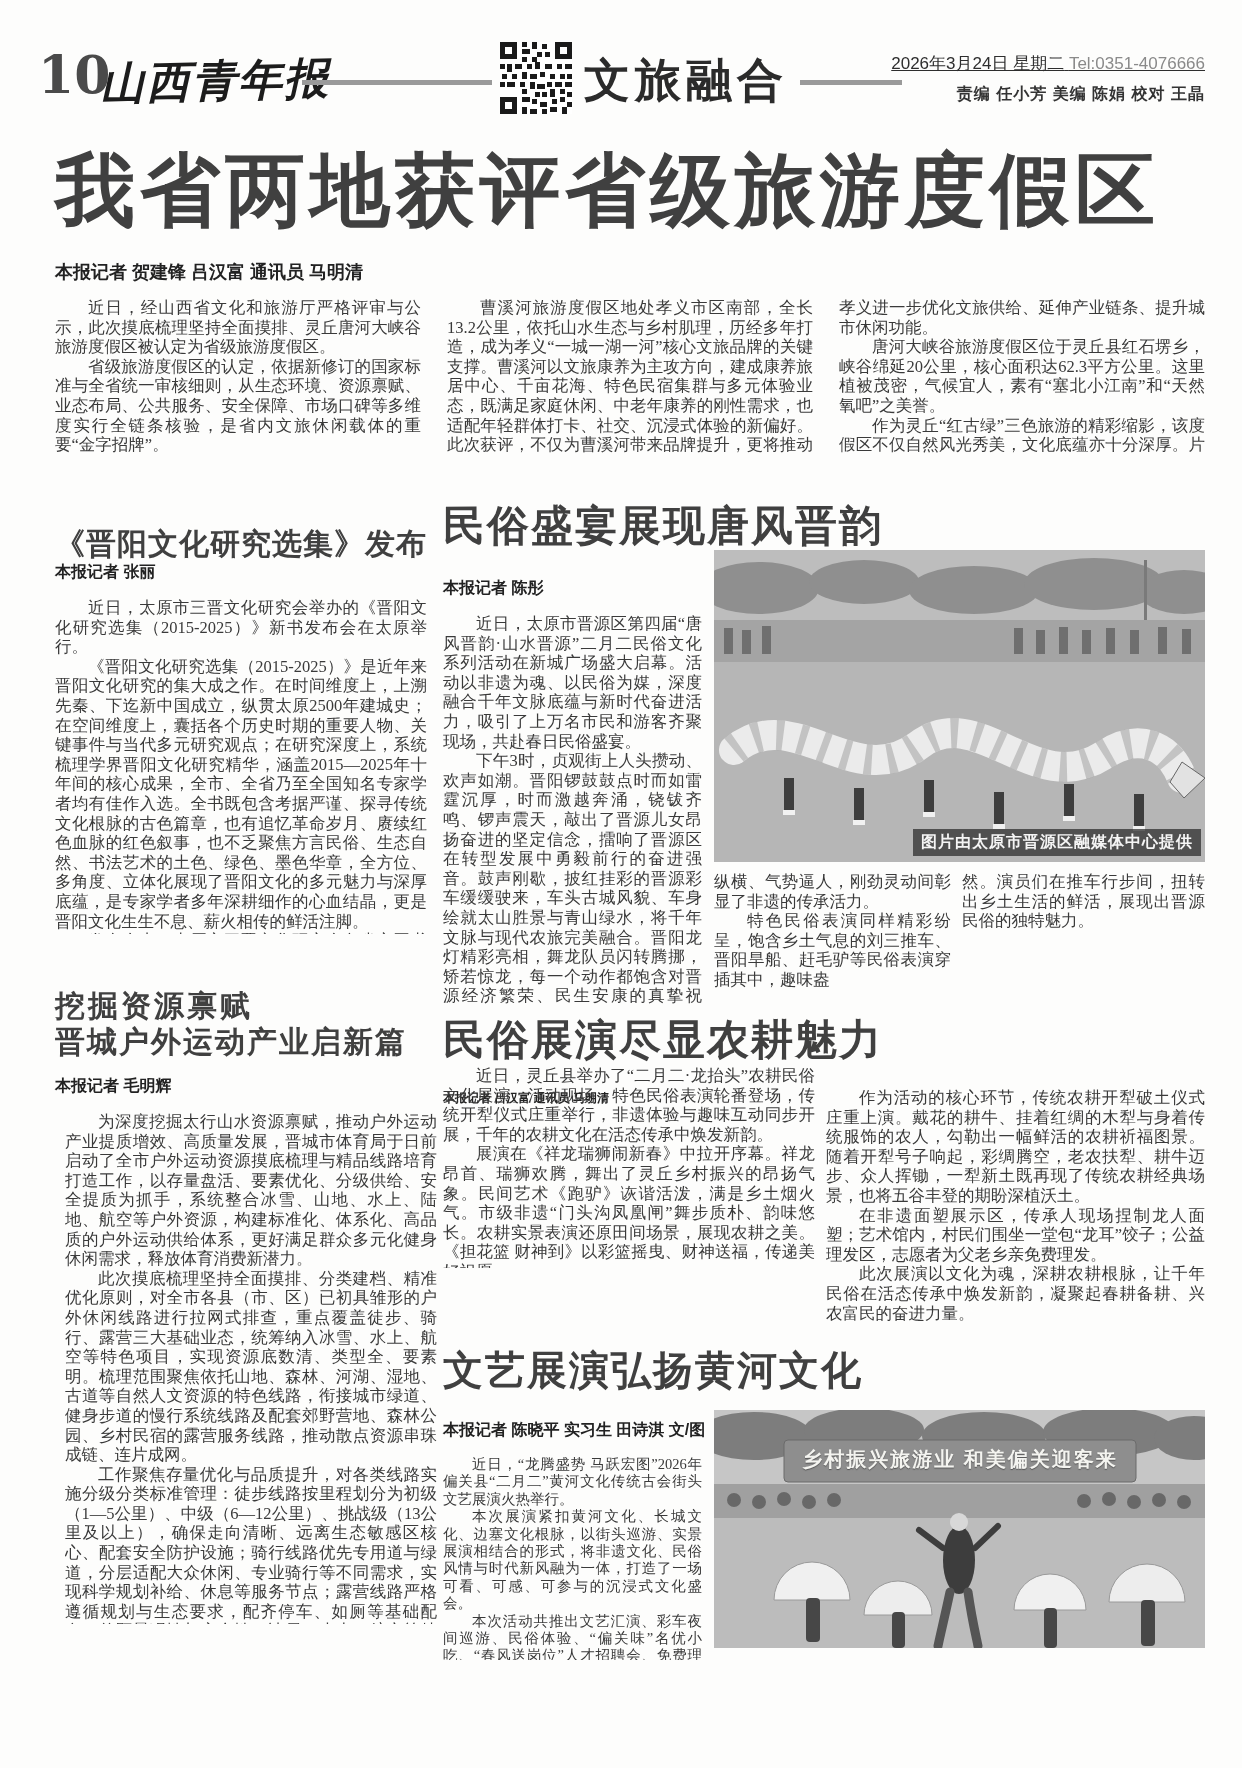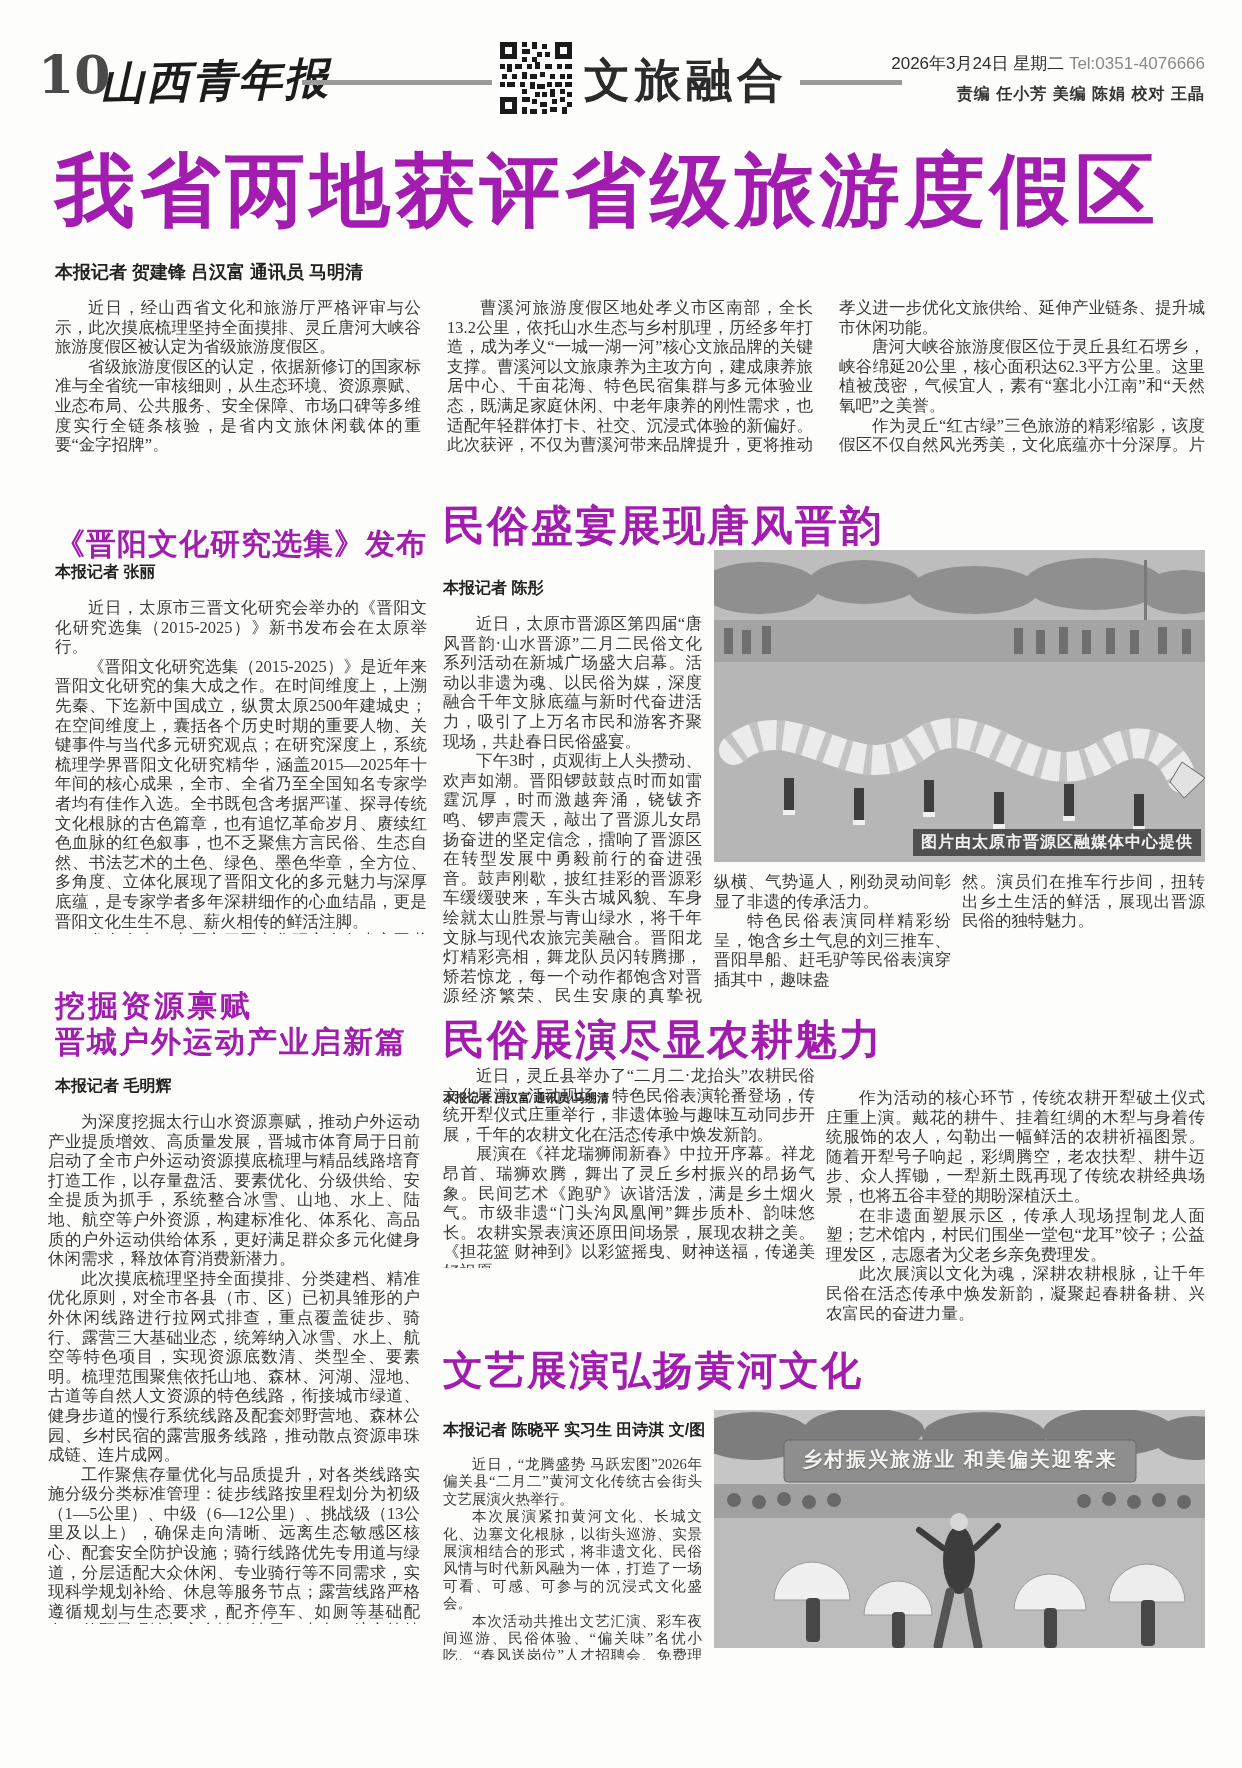--- a/index.html
+++ b/index.html
@@ -15,45 +15,45 @@
               font-family:"DejaVu Serif",serif; }
   .logo { left:100px; top:52px; font-size:44px; font-weight:bold; font-style:italic;
           color:#1c1c1c; transform:rotate(-1.5deg); letter-spacing:2px; }
   .hrule { height:5px; background:#9a9a9a; }
   .rule1 { left:302px; top:80px; width:190px; }
   .rule2 { left:800px; top:80px; width:102px; }
   .qr { left:500px; top:42px; width:72px; height:72px; }
   .section-title { left:584px; top:50px; font-size:46px; font-weight:bold; color:#2b2b2b;
                    letter-spacing:5px; font-family:"Liberation Serif",serif; }
   .dateline { right:37px; top:52px; text-align:right; font-size:17px; color:#2e2e2e;
-              font-family:"Liberation Sans",sans-serif; }
+              font-family:"Liberation Sans",sans-serif;text-decoration:underline; }
   .dateline .tel { color:#8a8a8a; }
   .staffline { right:37px; top:84px; text-align:right; font-size:16px; font-weight:bold;
                color:#333; font-family:"Liberation Sans",sans-serif; letter-spacing:1px; }
   
-  .headline { font-weight:bold; color:#a21caf; font-family:"Liberation Serif",serif; }
+  .headline { font-weight:bold; color:#404040; font-family:"Liberation Serif",serif; }
   .lead-title { left:55px; top:138px; width:1150px; font-size:80px; letter-spacing:5px;
                 white-space:nowrap; }
   .byline { font-family:"Liberation Sans",sans-serif; font-weight:bold; color:#222; }
   .body-text { font-size:16.5px; line-height:19.6px; text-align:justify; overflow:hidden; }
   .para { text-indent:2em; margin:0; }
   .cont .para:first-child { text-indent:0; }
   
   .lead-byline { left:55px; top:260px; font-size:18px; }
   .lead-body { left:55px; top:298px; width:1150px; height:170px;
                column-count:3; column-gap:26px; }
   
   .jy-title { left:55px; top:500px; width:372px; font-size:30px; letter-spacing:1px;margin-top:24px; }
   .jy-byline { left:55px; top:562px; font-size:16px; }
   .jy-body { left:55px; top:598px; width:372px; height:336px; }
   
   .jc-title1 { left:55px; top:986px; width:372px; font-size:30px; letter-spacing:3px; }
   .jc-title2 { left:55px; top:1022px; width:372px; font-size:30px; letter-spacing:2px; }
   .jc-byline { left:55px; top:1076px; font-size:16px; }
-  .jc-body { left:48px; top:1112px; width:372px; height:512px; }
+  .jc-body { left:65px; top:1112px; width:372px; height:512px; }
   
   .tf-title { left:443px; top:498px; width:500px; font-size:42px; letter-spacing:2px; white-space:nowrap; }
   .tf-byline { left:443px; top:578px; font-size:16px; }
   .tf-body { left:443px; top:614px; width:259px; height:392px; }
   .photo1 { left:714px; top:550px; width:491px; height:312px; background:#c9c9c9; overflow:hidden; }
   .photo-caption { position:absolute; right:4px; bottom:6px; background:rgba(40,40,40,.72);
                    color:#f5f5f5; font-size:16px; font-weight:bold; padding:3px 8px;
                    font-family:"Liberation Sans",sans-serif; letter-spacing:1px; }
   .tf-cont-a { left:714px; top:872px; width:237px; height:134px; }
   .tf-cont-b { left:962px; top:872px; width:243px; height:134px; }

